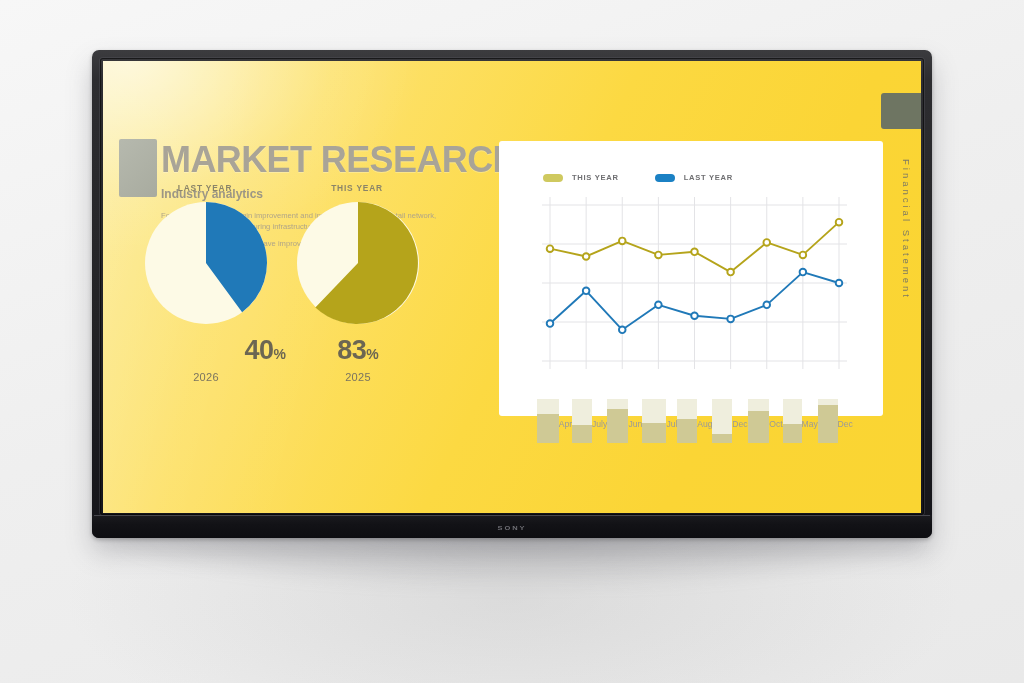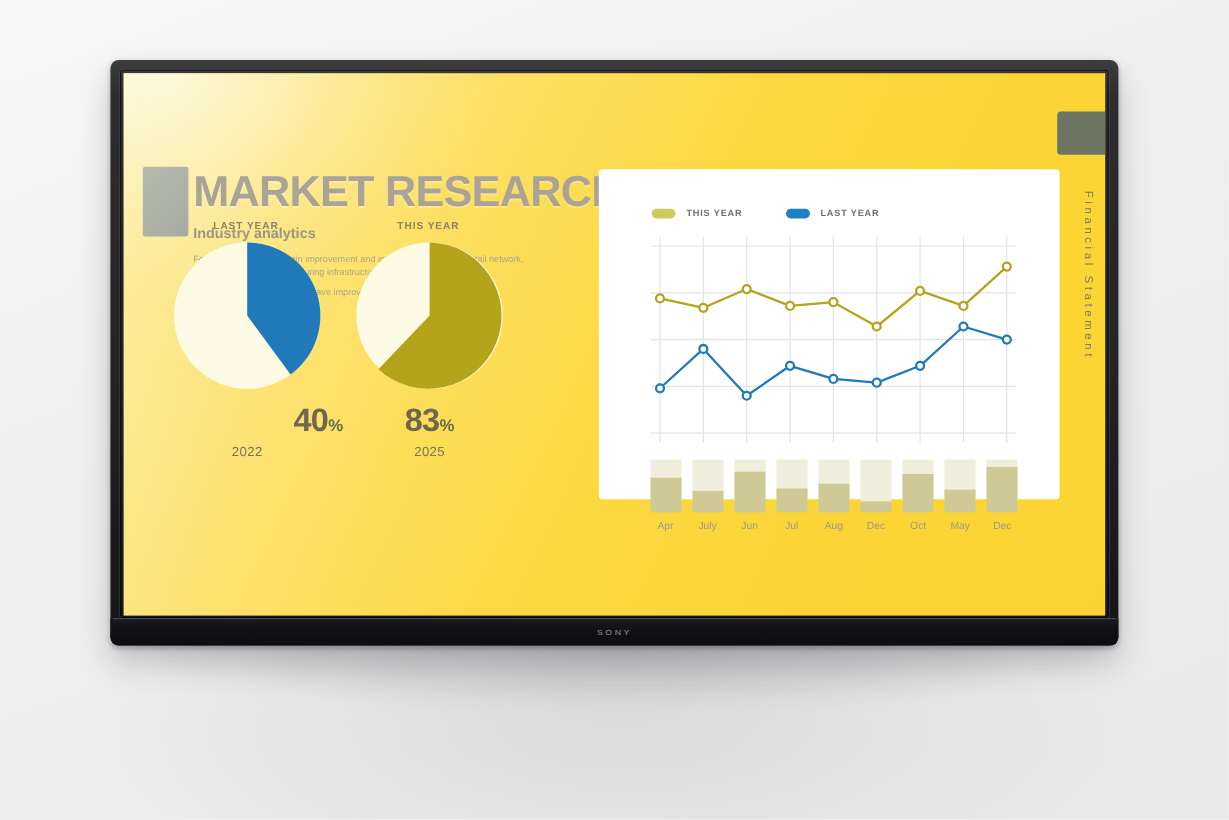--- a/index.html
+++ b/index.html
@@ -147,21 +147,21 @@
   .plot {
     position: absolute; left: 43px; top: 56px;
     width: 305px; height: 172px;
   }
   .plot svg { display: block; }
   .bars {
     position: absolute; left: 38px; top: 240px;
     width: 316px; height: 62px;
     display: flex; align-items: flex-end; gap: 0;
   }
-  .bar-col { width: 35.1px; display: flex; flex-direction: column; align-items: center; }
+  .bar-col { width: 35.1px; display: flex; align-items: center; }
   .bar-stack { width: 26px; height: 44px; display: flex; flex-direction: column; justify-content: flex-end; }
   .bar-top { background: #efeedd; }
   .bar-bot { background: #cfc995; }
   .bar-lbl { font-size: 8.6px; color: #9a9a9a; margin-top: 6px; }
 </style>
 </head>
 <body>
 
 <div class="room-shade"></div>
 <div class="tv-shadow"></div>
@@ -185,21 +185,21 @@
       <div class="pie-cap" style="left:32px; top:122px;">LAST YEAR</div>
       <div class="pie-wrap" style="left:41px; top:140px;">
         <svg width="124" height="124" viewBox="0 0 124 124" aria-hidden="true">
           <circle cx="62" cy="62" r="61" fill="#fdfae6"></circle>
           <path d="M62 62 L62 1 A61 61 0 0 1 98.14 111.14 Z" fill="#2079b8"></path>
         </svg>
       </div>
       <div class="pie-pct" style="left:23px; top:274px;text-align:right;">
         <span class="num">40</span><span class="sym">%</span>
       </div>
-      <div class="pie-year" style="left:23px; top:310px;">2022</div>
+      <div class="pie-year" style="left:23px; top:310px;">2026</div>
     </div>
 
     <div class="pie-group">
       <div class="pie-cap" style="left:184px; top:122px;">THIS YEAR</div>
       <div class="pie-wrap" style="left:193px; top:140px;">
         <svg width="124" height="124" viewBox="0 0 124 124" aria-hidden="true">
           <circle cx="62" cy="62" r="61" fill="#fdfae6"></circle>
           <path d="M62 62 L62 1 A61 61 0 1 1 19.35 106.62 Z" fill="#b5a41b"></path>
         </svg>
       </div>

